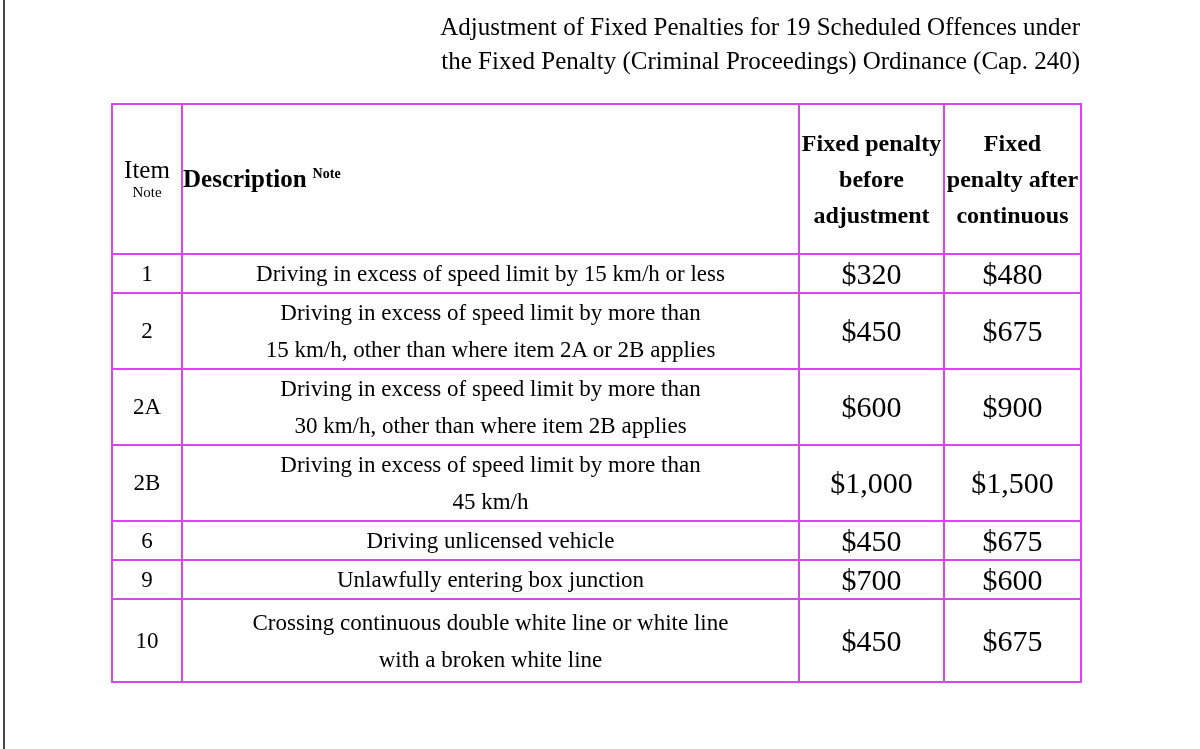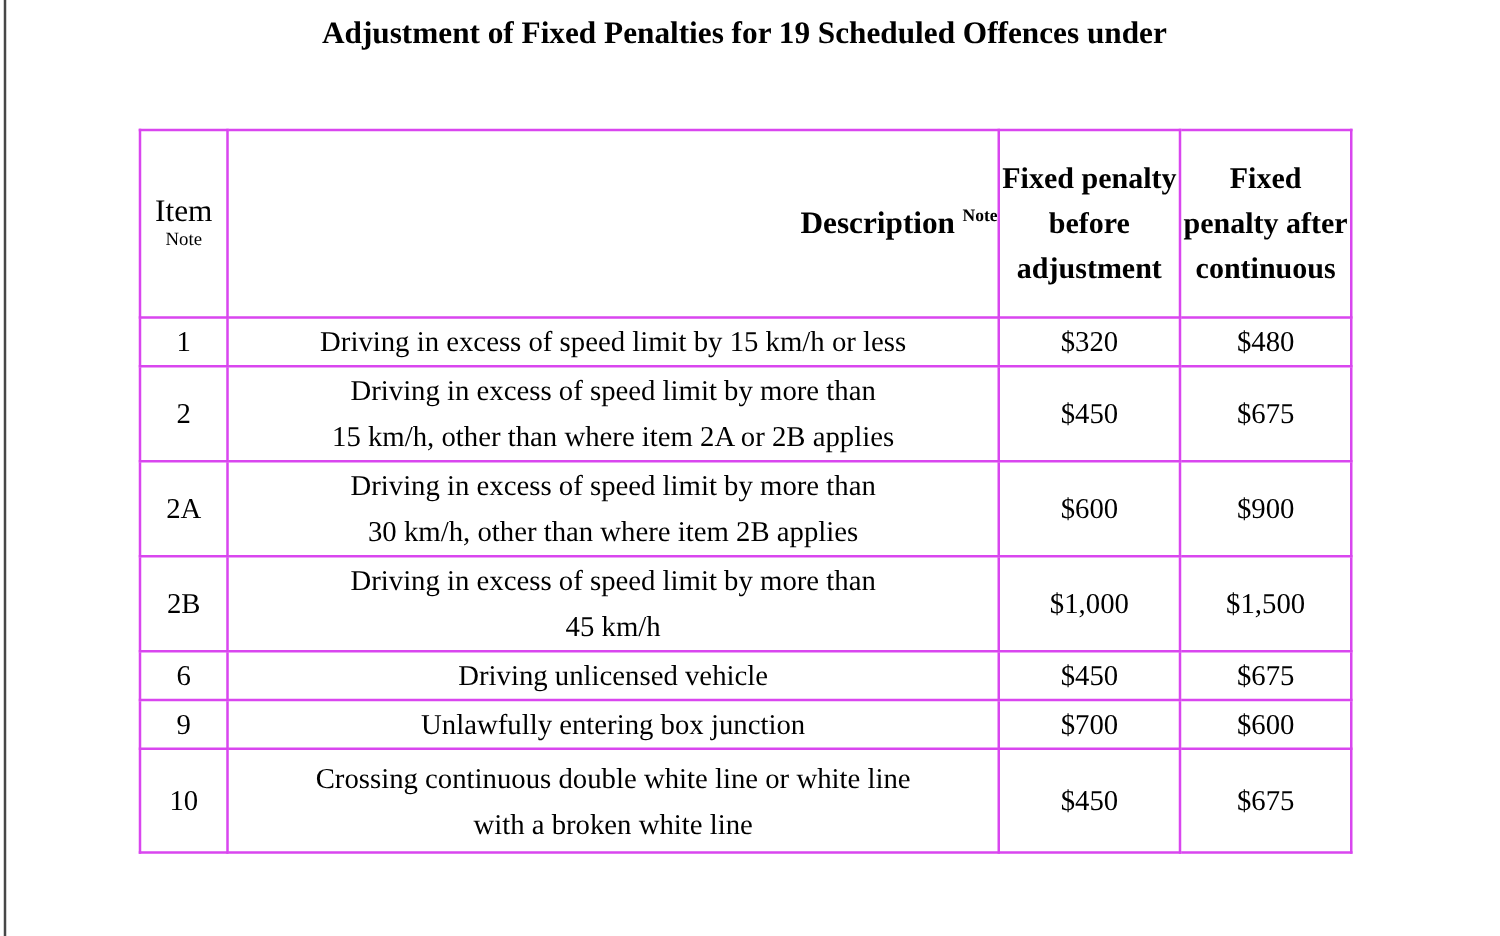--- a/index.html
+++ b/index.html
@@ -18,22 +18,22 @@
   .page-edge-line {
     position: absolute;
     left: 3px; top: 0;
     width: 2px; height: 749px;
     background: #474747;
   }
   .title-block {
     position: absolute;
     left: 111px; top: 10px;
     width: 969px;
-    text-align: center;
-    font-weight: bold;
+    text-align: right;
+    font-weight: normal;
     font-size: 25px;
     line-height: 34px;
     white-space: nowrap;
   }
   table.penalties {
     position: absolute;
     left: 111px; top: 103px;
     width: 969px;
     border-collapse: collapse;
     table-layout: fixed;
@@ -44,21 +44,21 @@
     overflow: hidden;
   }
   tr.header-row { height: 150px; }
   th.c-item-h {
     text-align: center; vertical-align: middle;
     font-weight: normal;
   }
   .item-head-main { font-size: 25px; line-height: 26px; }
   .item-head-note { font-size: 15px; line-height: 18px; }
   th.c-desc-h {
-    text-align: right; vertical-align: middle;
+    text-align: left; vertical-align: middle;
     font-weight: bold; font-size: 25px;
   }
   .note-sup {
     font-size: 14px; font-weight: bold;
     vertical-align: super; margin-left: 6px; line-height: 0;
   }
   th.c-penhead {
     text-align: center; vertical-align: middle;
     font-weight: bold; font-size: 24px; line-height: 36px;
     padding: 0 1px;
@@ -68,39 +68,40 @@
     font-size: 23px;
   }
   td.c-desc {
     text-align: center; vertical-align: middle;
     font-size: 23px; line-height: 37px;
     padding: 0 4px;
     white-space: pre-line;
   }
   td.c-money {
     text-align: center; vertical-align: middle;
-    font-size: 23px;
+    font-size: 30px;
   }
   tr.h36 { height: 36px; }
   tr.h74 { height: 74px; }
   tr.h71 { height: 71px; }
   tr.h39 { height: 39px; }
   tr.h37 { height: 37px; }
   tr.h75 { height: 75px; }
   tr.h83 { height: 83px; }
 </style>
 </head>
 <body>
 
 <div class="screen">
 
   <div class="page-edge-line"></div>
 
   <div class="title-block">
     <div>Adjustment of Fixed Penalties for 19 Scheduled Offences under</div>
+    <div>the Fixed Penalty (Criminal Proceedings) Ordinance (Cap. 240)</div>
   </div>
 
   <table class="penalties">
     <colgroup>
       <col style="width:70px">
       <col style="width:617px">
       <col style="width:145px">
       <col style="width:137px">
     </colgroup>
     <tbody>

